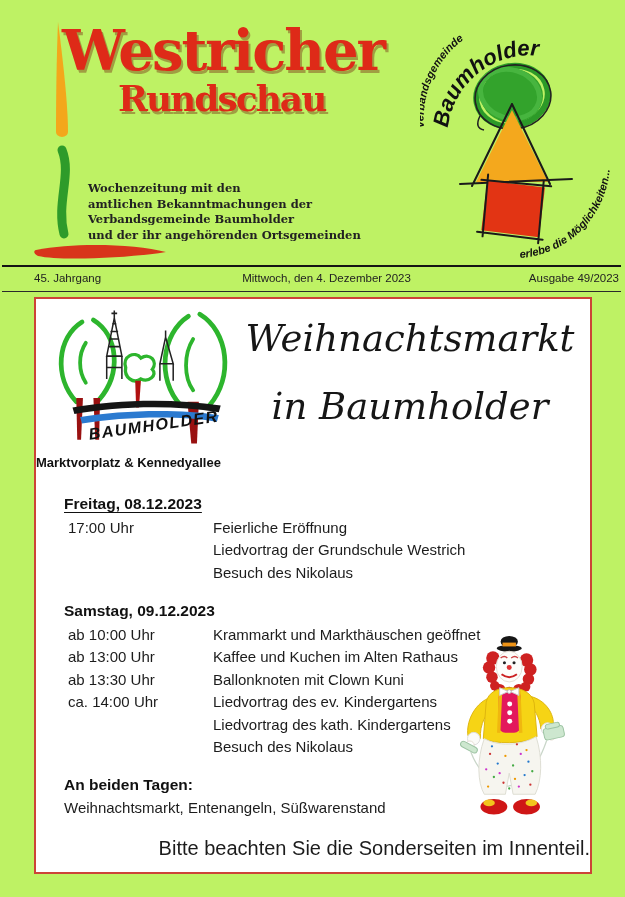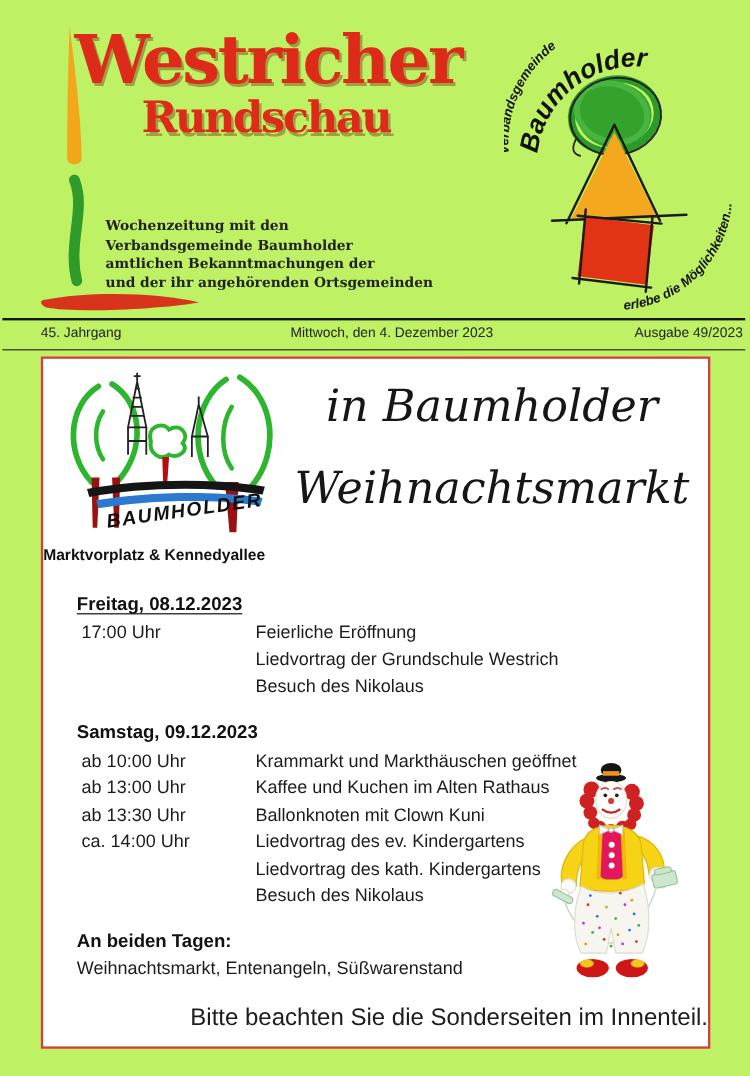--- a/index.html
+++ b/index.html
@@ -61,22 +61,22 @@
     <path d="M6 230 C45 222 105 224 136 232 C100 238 30 241 8 236 C4 234 3 231 6 230 Z" fill="#d8341b"></path>
   </svg>
 
   <div class="np-title">
     <div class="l1">Westricher</div>
     <div class="l2">Rundschau</div>
   </div>
 
   <div class="tagline">
     <div>Wochenzeitung mit den</div>
+    <div>amtlichen Bekanntmachungen der</div>
     <div>Verbandsgemeinde Baumholder</div>
-    <div>amtlichen Bekanntmachungen der</div>
     <div>und der ihr angehörenden Ortsgemeinden</div>
   </div>
 
   <svg class="vg-logo" width="195" height="252" viewBox="0 0 195 252">
     <defs>
       <path id="arcA" d="M4 116 A100 100 0 0 1 74 12"></path>
       <path id="arcB" d="M28 116 A82 82 0 0 1 186 96"></path>
       <path id="arcC" d="M100 246 A96 96 0 0 0 190 152"></path>
     </defs>
     <ellipse cx="92" cy="84" rx="31" ry="27" fill="#33a32c"></ellipse>
@@ -132,22 +132,22 @@
         <path d="M66 50 L66 74 M82 50 L82 74 M66 62 L82 62"></path>
         <path d="M128 30 L122 58 L136 58 Z M128 30 L128 23"></path>
         <path d="M122 58 L122 76 M136 58 L136 76"></path>
       </g>
       <path d="M30 104 C75 96 135 94 186 102 L184 109 C135 101 76 103 32 111 Z" fill="#151515"></path>
       <path d="M38 114 C80 107 140 105 184 112 L182 119 C140 112 82 114 40 121 Z" fill="#2b7ad0"></path>
       <text x="48" y="138" transform="rotate(-8 48 138)" font-family="Liberation Sans, sans-serif" font-size="17" font-weight="bold" font-style="italic" letter-spacing="1.5" fill="#111">BAUMHOLDER</text>
     </svg>
 
     <div class="script-head">
+      <div>Weihnachtsmarkt</div>
       <div>in Baumholder</div>
-      <div>Weihnachtsmarkt</div>
     </div>
 
     <div class="location">Marktvorplatz &amp; Kennedyallee</div>
 
     <div class="section sec-friday">
       <div class="day-heading underlined">Freitag, 08.12.2023</div>
       <div class="rows">
         <div class="srow">
           <span class="time">17:00 Uhr</span>
           <span class="event">Feierliche Eröffnung</span>

